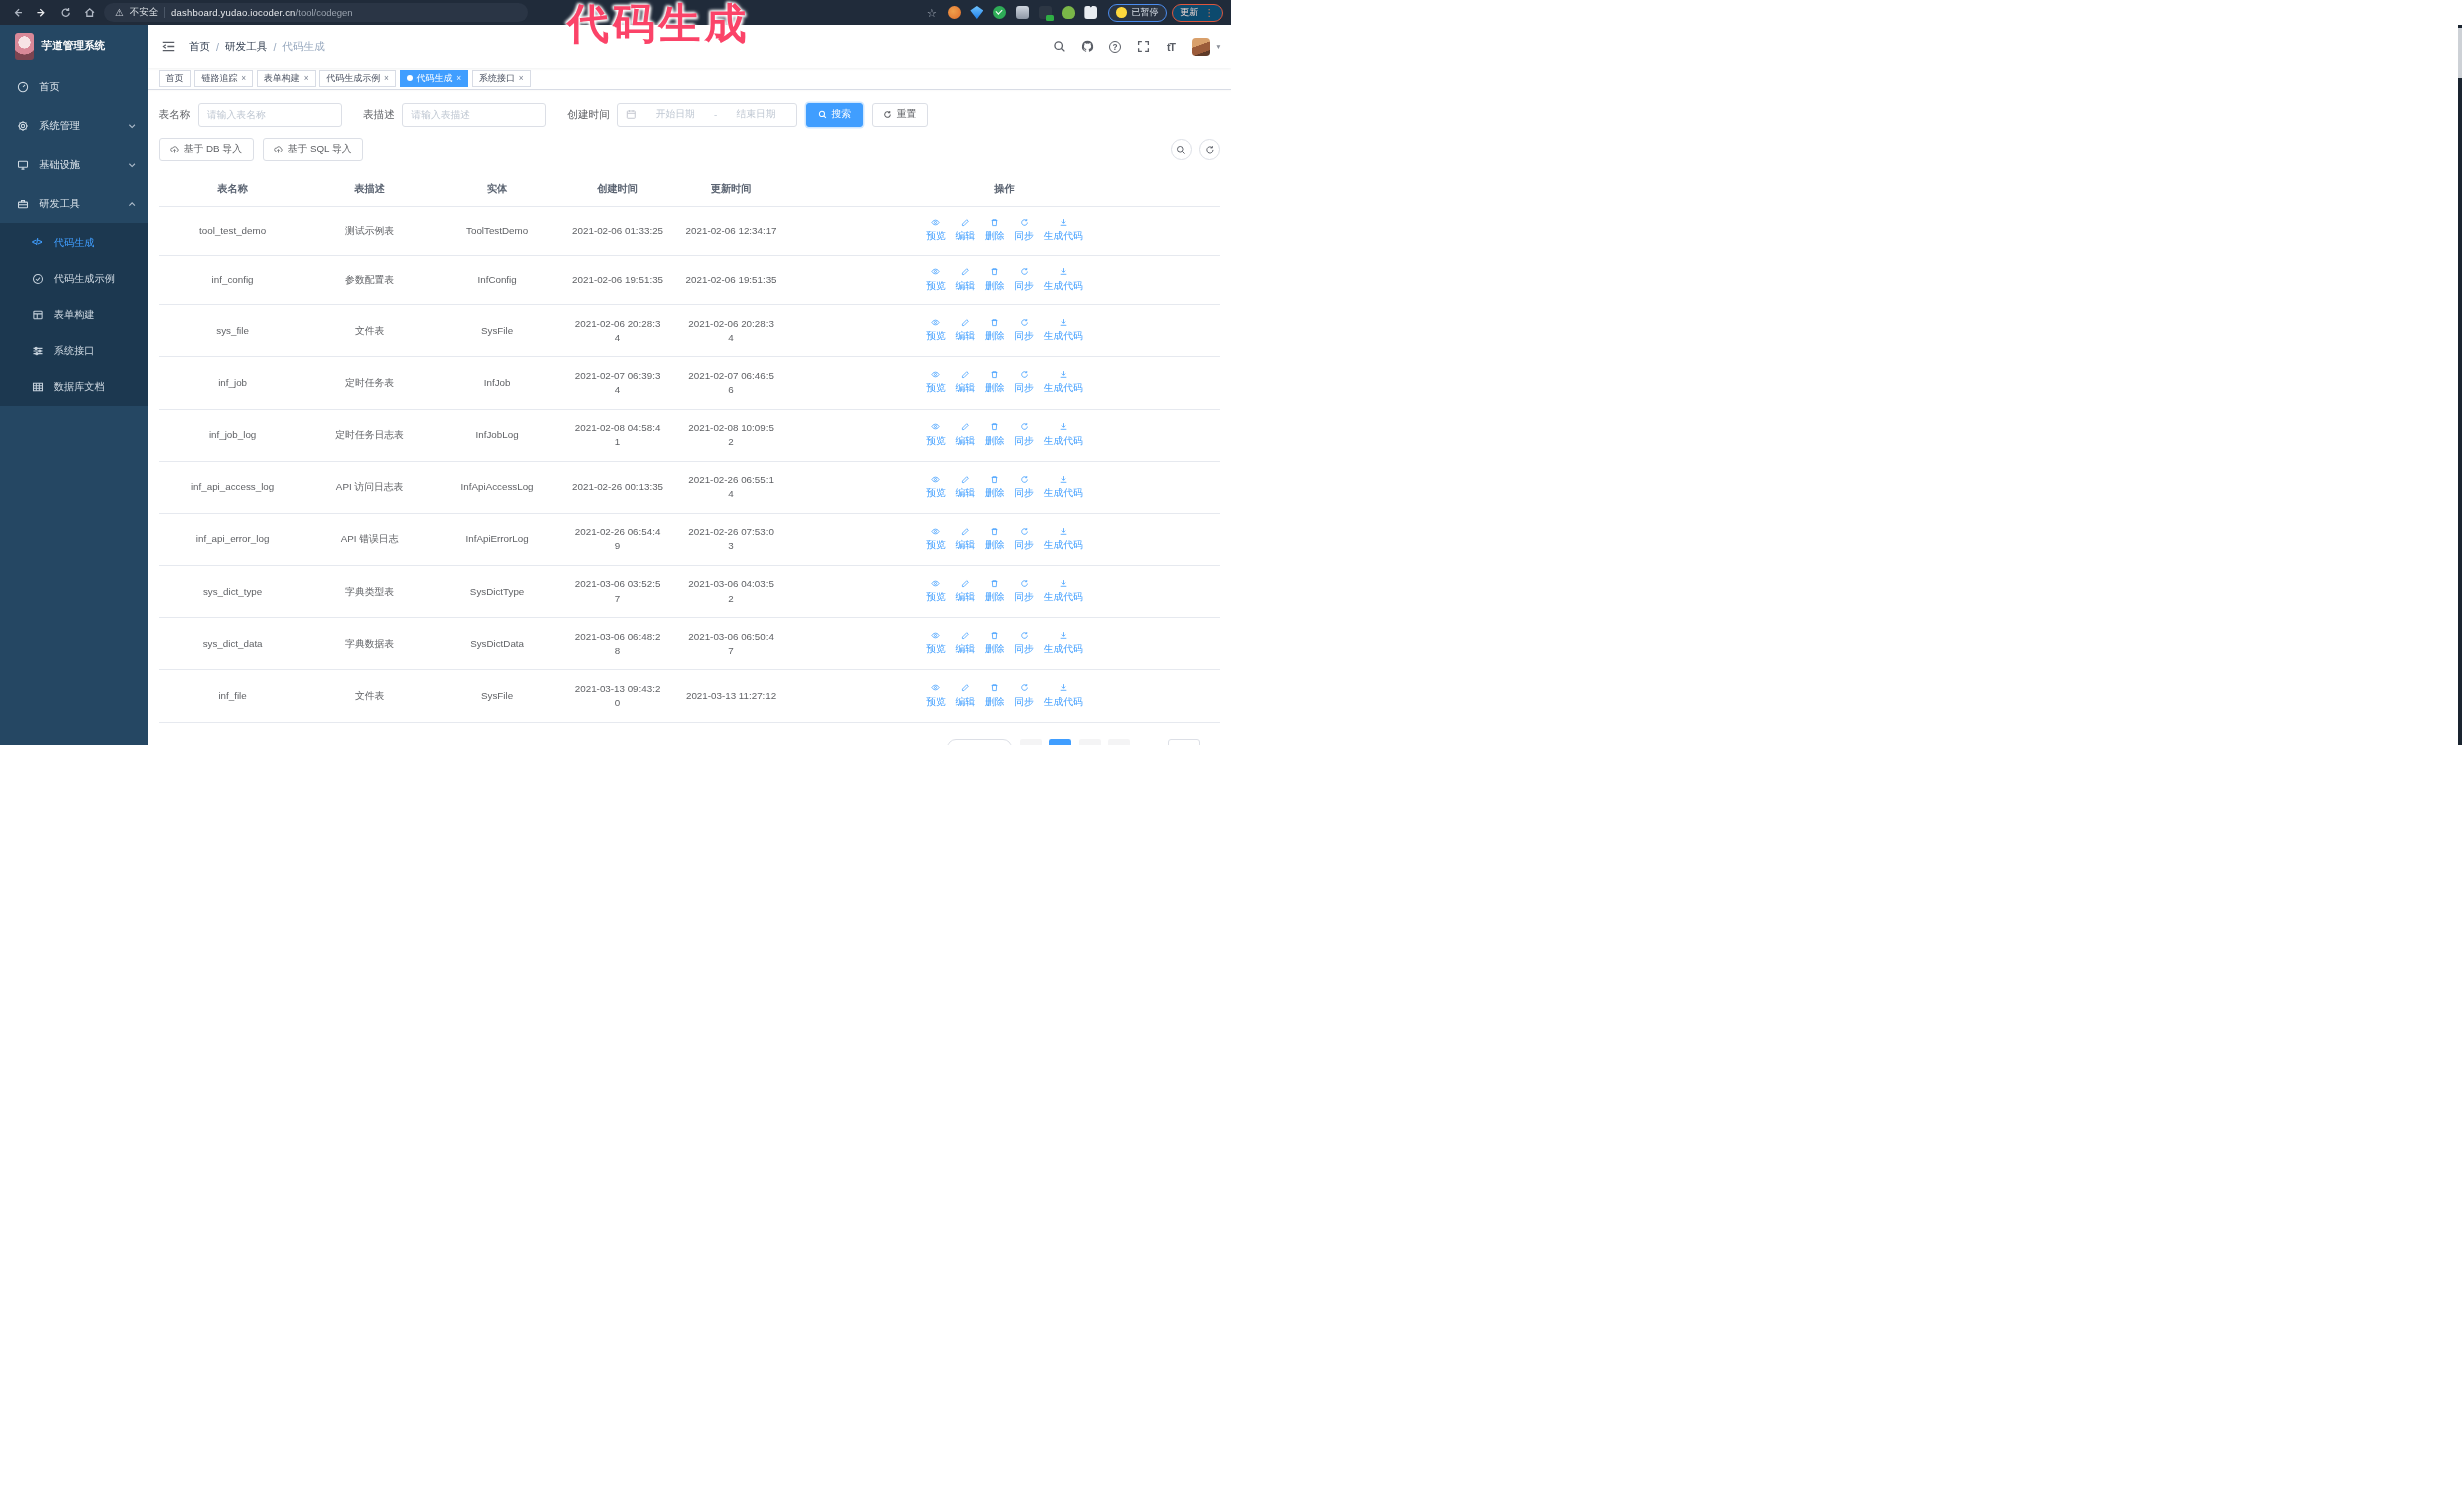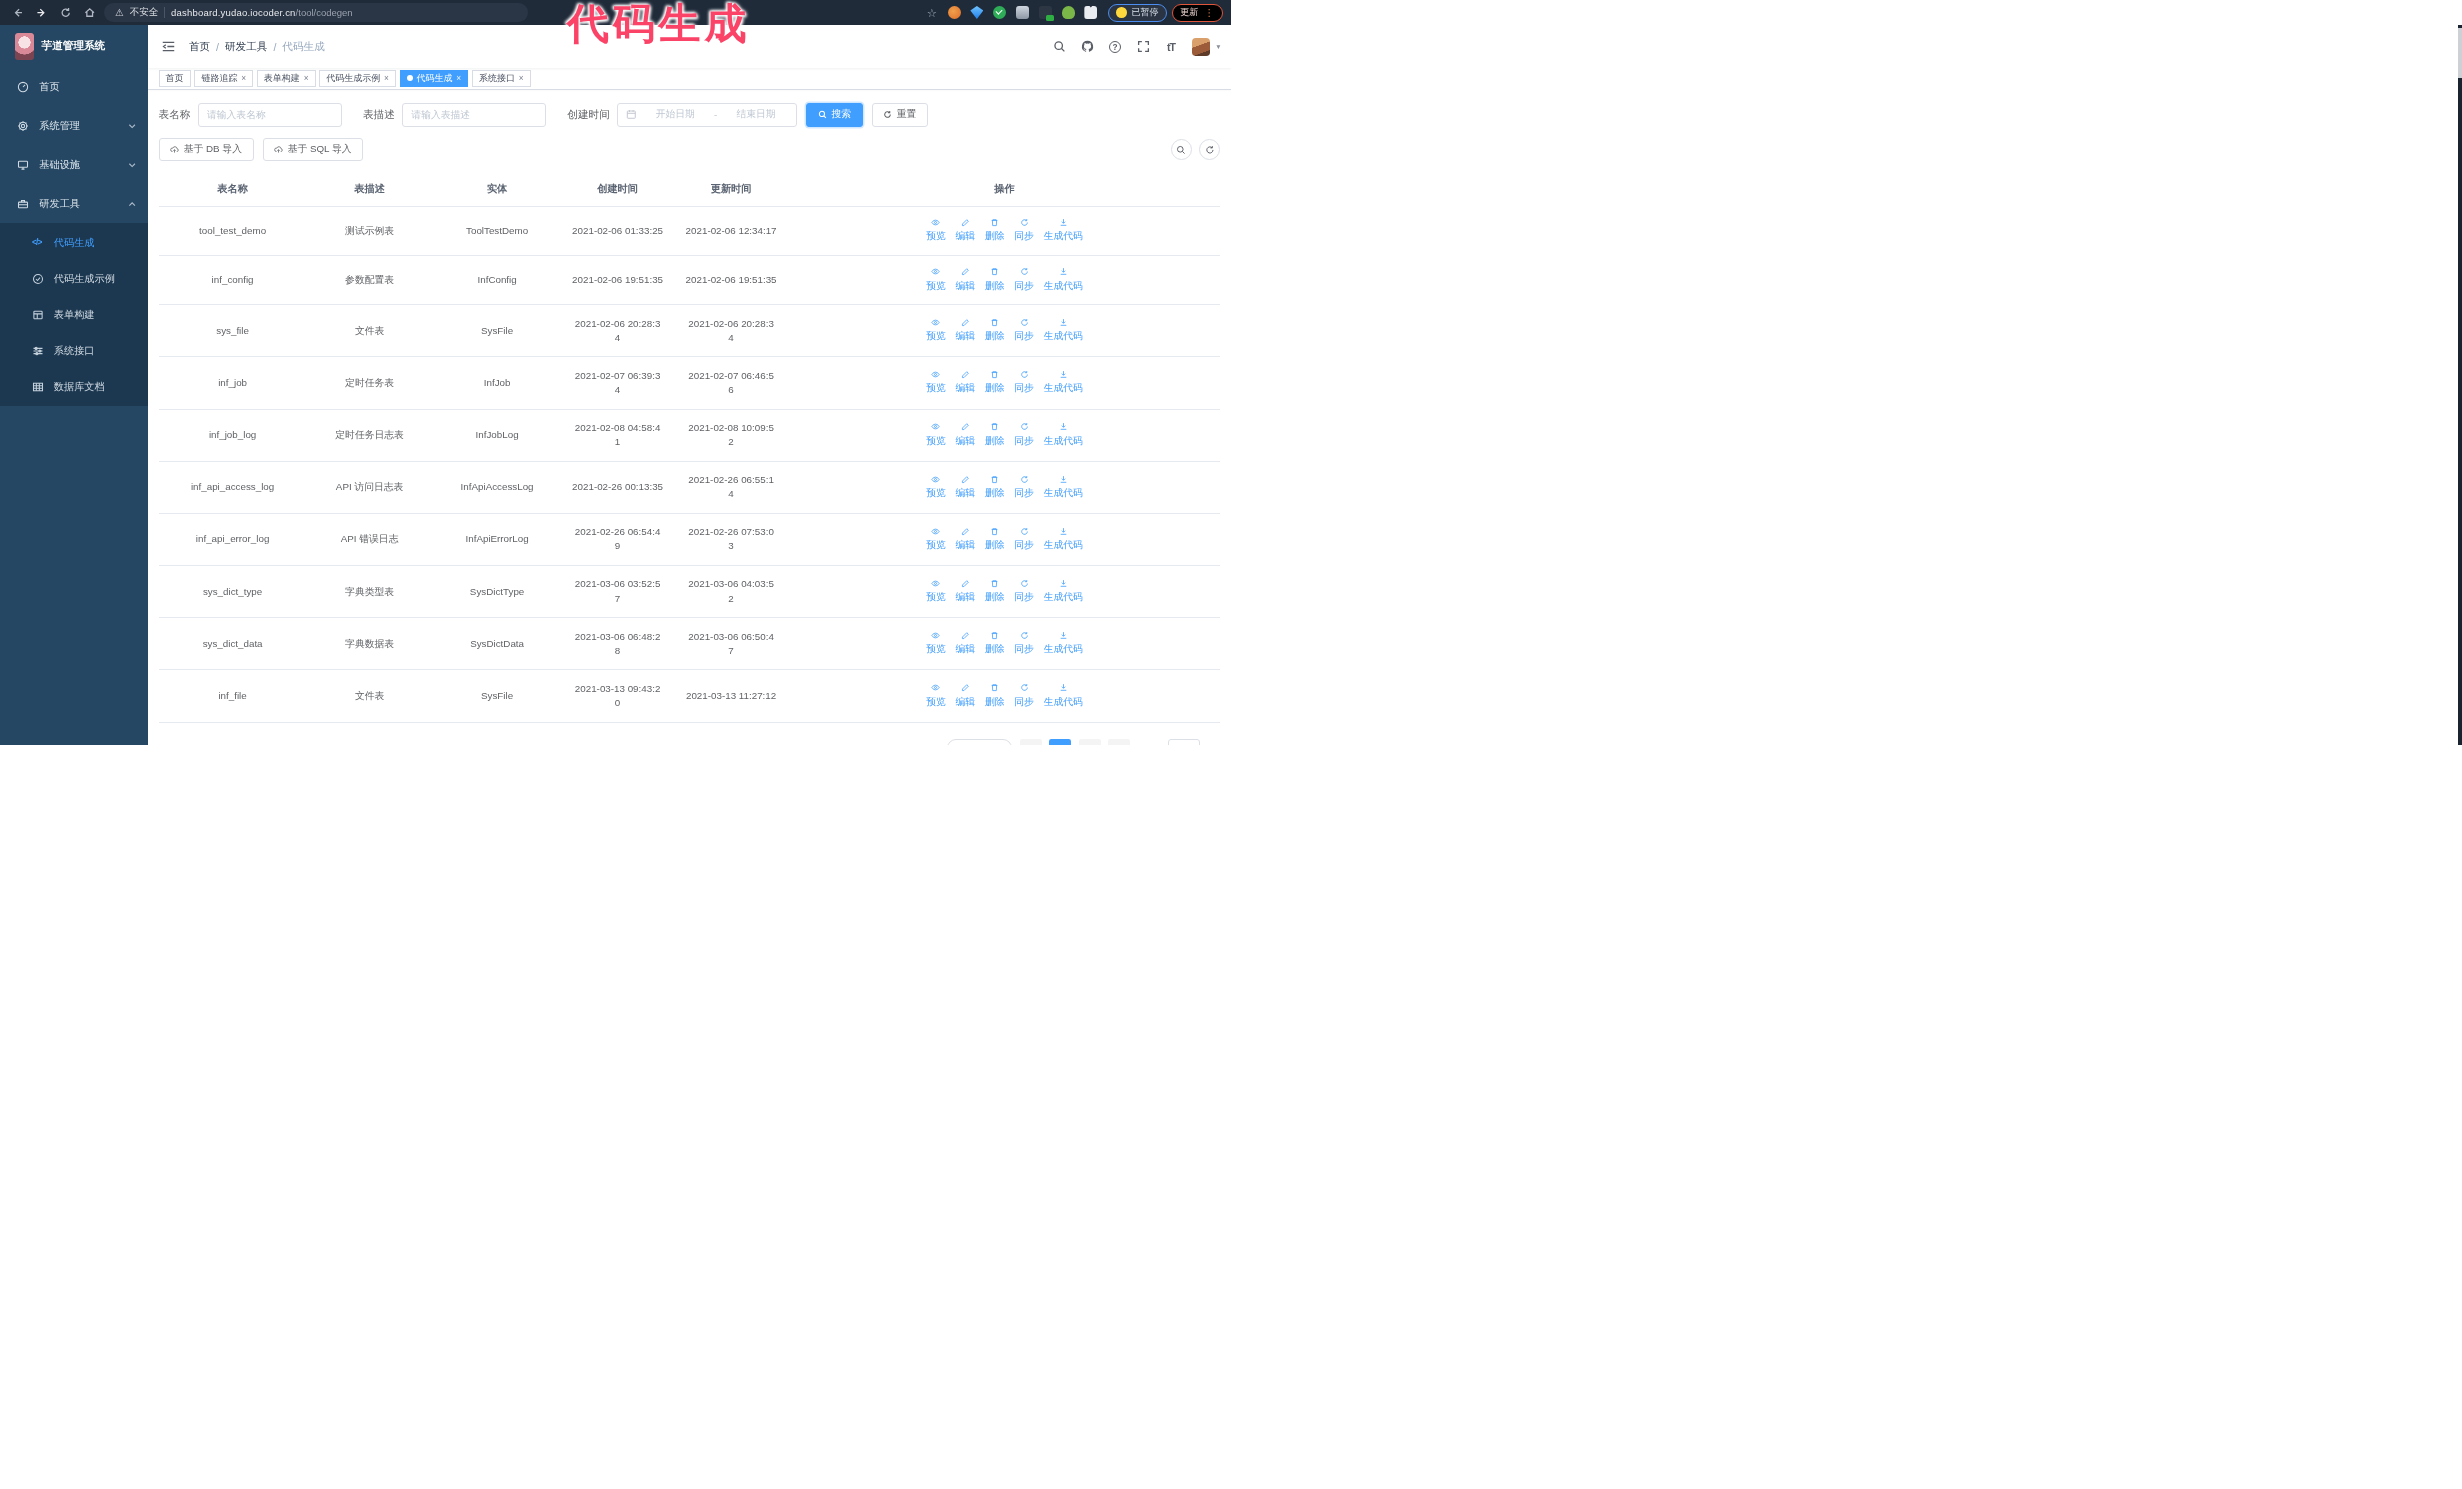--- a/index.html
+++ b/index.html
@@ -31,21 +31,21 @@
   .ext.grid { background:linear-gradient(180deg,#cfd6df,#8d97a5); }
   .ext.onbadge { background:#2d3744; position:relative; }
   .ext.onbadge::after { content:""; position:absolute; right:-2.3px; bottom:-2.3px; width:7.6px; height:6px;
     background:#2fae44; border-radius:1.5px; }
   .ext.frog { background:#7ab648; border-radius:50% 50% 40% 40%; }
   .ext.puzzle { background:#e9edf2; clip-path:polygon(0 0,40% 0,50% 12%,60% 0,100% 0,100% 100%,0 100%); }
   .pill { height:18px; border-radius:9px; display:flex; align-items:center; gap:4.5px;
     padding:0 7.6px; font-size:9px; flex:none; }
   .pill.paused { border:1.5px solid #4b8df0; color:#dbe2ea; background:#2a3443; }
   .pill.paused .face { width:10.6px; height:10.6px; border-radius:50%; background:#ffd83d; }
-  .pill.update { border:1.5px solid #e0563c; color:#f1d9d4; background:#000000; gap:6px; }
+  .pill.update { border:1.5px solid #e0563c; color:#f1d9d4; background:#0c4a6e; gap:6px; }
   .pill.update .dots { color:#e0794f; font-size:9.8px; letter-spacing:0.8px; }
 
   
   .app { display:flex; height:720px; position:relative; }
 
   
   .sidebar { width:148px; background:#254763; color:#dfe7ee; flex:none;
     display:flex; flex-direction:column; }
   .logo-area { height:42px; display:flex; align-items:center; gap:7.6px; padding:0 10.6px 0 15px; }
   .logo-img { width:19px; height:27px; border-radius:3px; flex:none;

